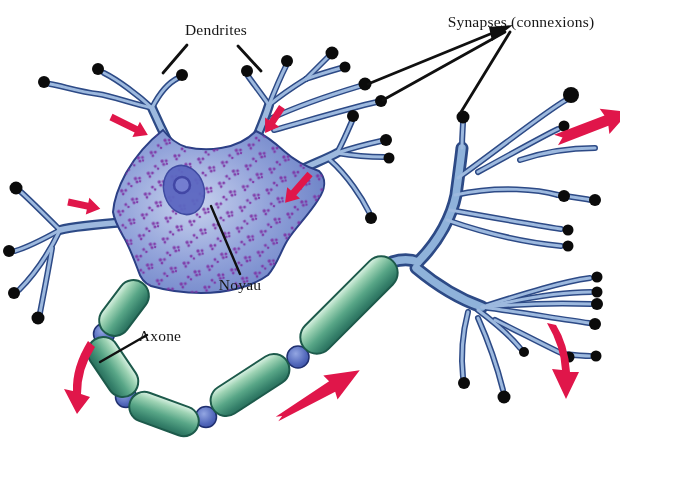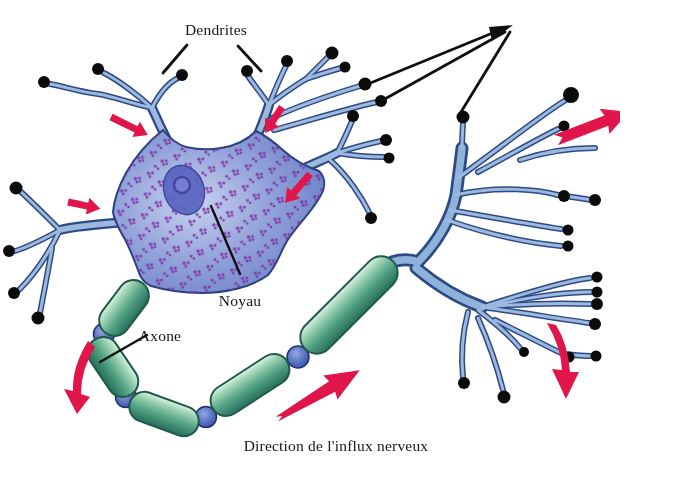--- a/index.html
+++ b/index.html
@@ -194,17 +194,17 @@
     <path d="M500,30 L368,84"></path>
     <path d="M505,32 L383,100"></path>
     <path d="M510,32 L461,112"></path>
     <polygon points="513,25 492,41 489,27" fill="#101010" stroke="none"></polygon>
     <path d="M240,274 L211,206" stroke-width="2.4"></path>
     <path d="M147,335 L100,362" stroke-width="2.4"></path>
   </g>
 </svg>
 
 <div class="lbl" style="left:216px;top:21px">Dendrites</div>
-<div class="lbl" style="left:240px;top:292px">Noyau</div>
+<div class="lbl" style="left:521px;top:13px">Synapses (connexions)</div>
+<div class="lbl" style="left:240px;top:276px">Noyau</div>
 <div class="lbl" style="left:160px;top:327px">Axone</div>
-<div class="lbl" style="left:336px;top:437px">Direction de l'influx nerveux</div>
 
 </div>
 
 </body></html>

